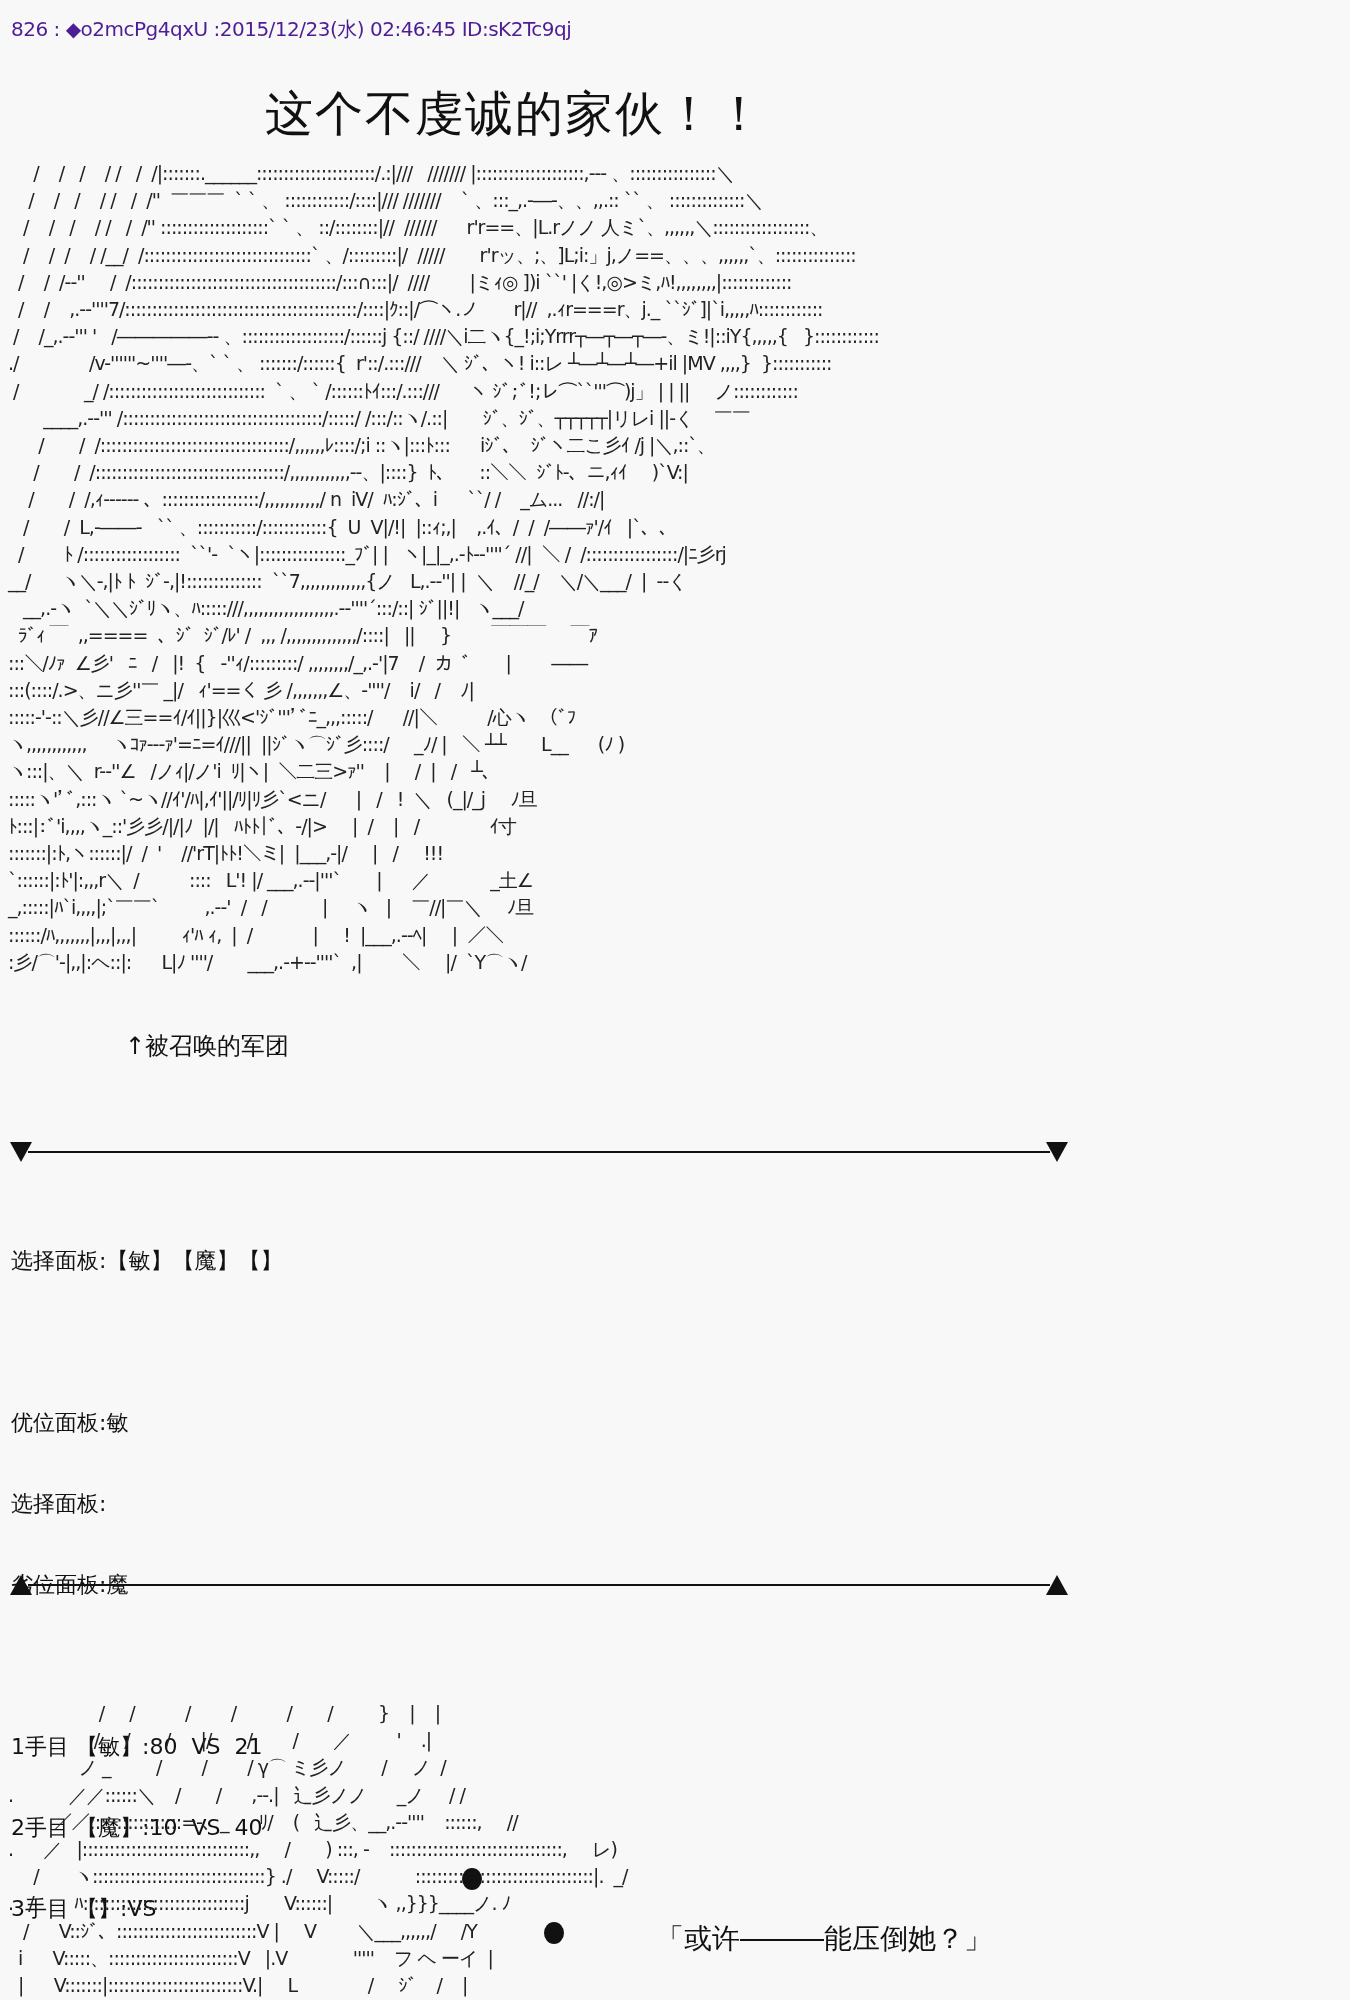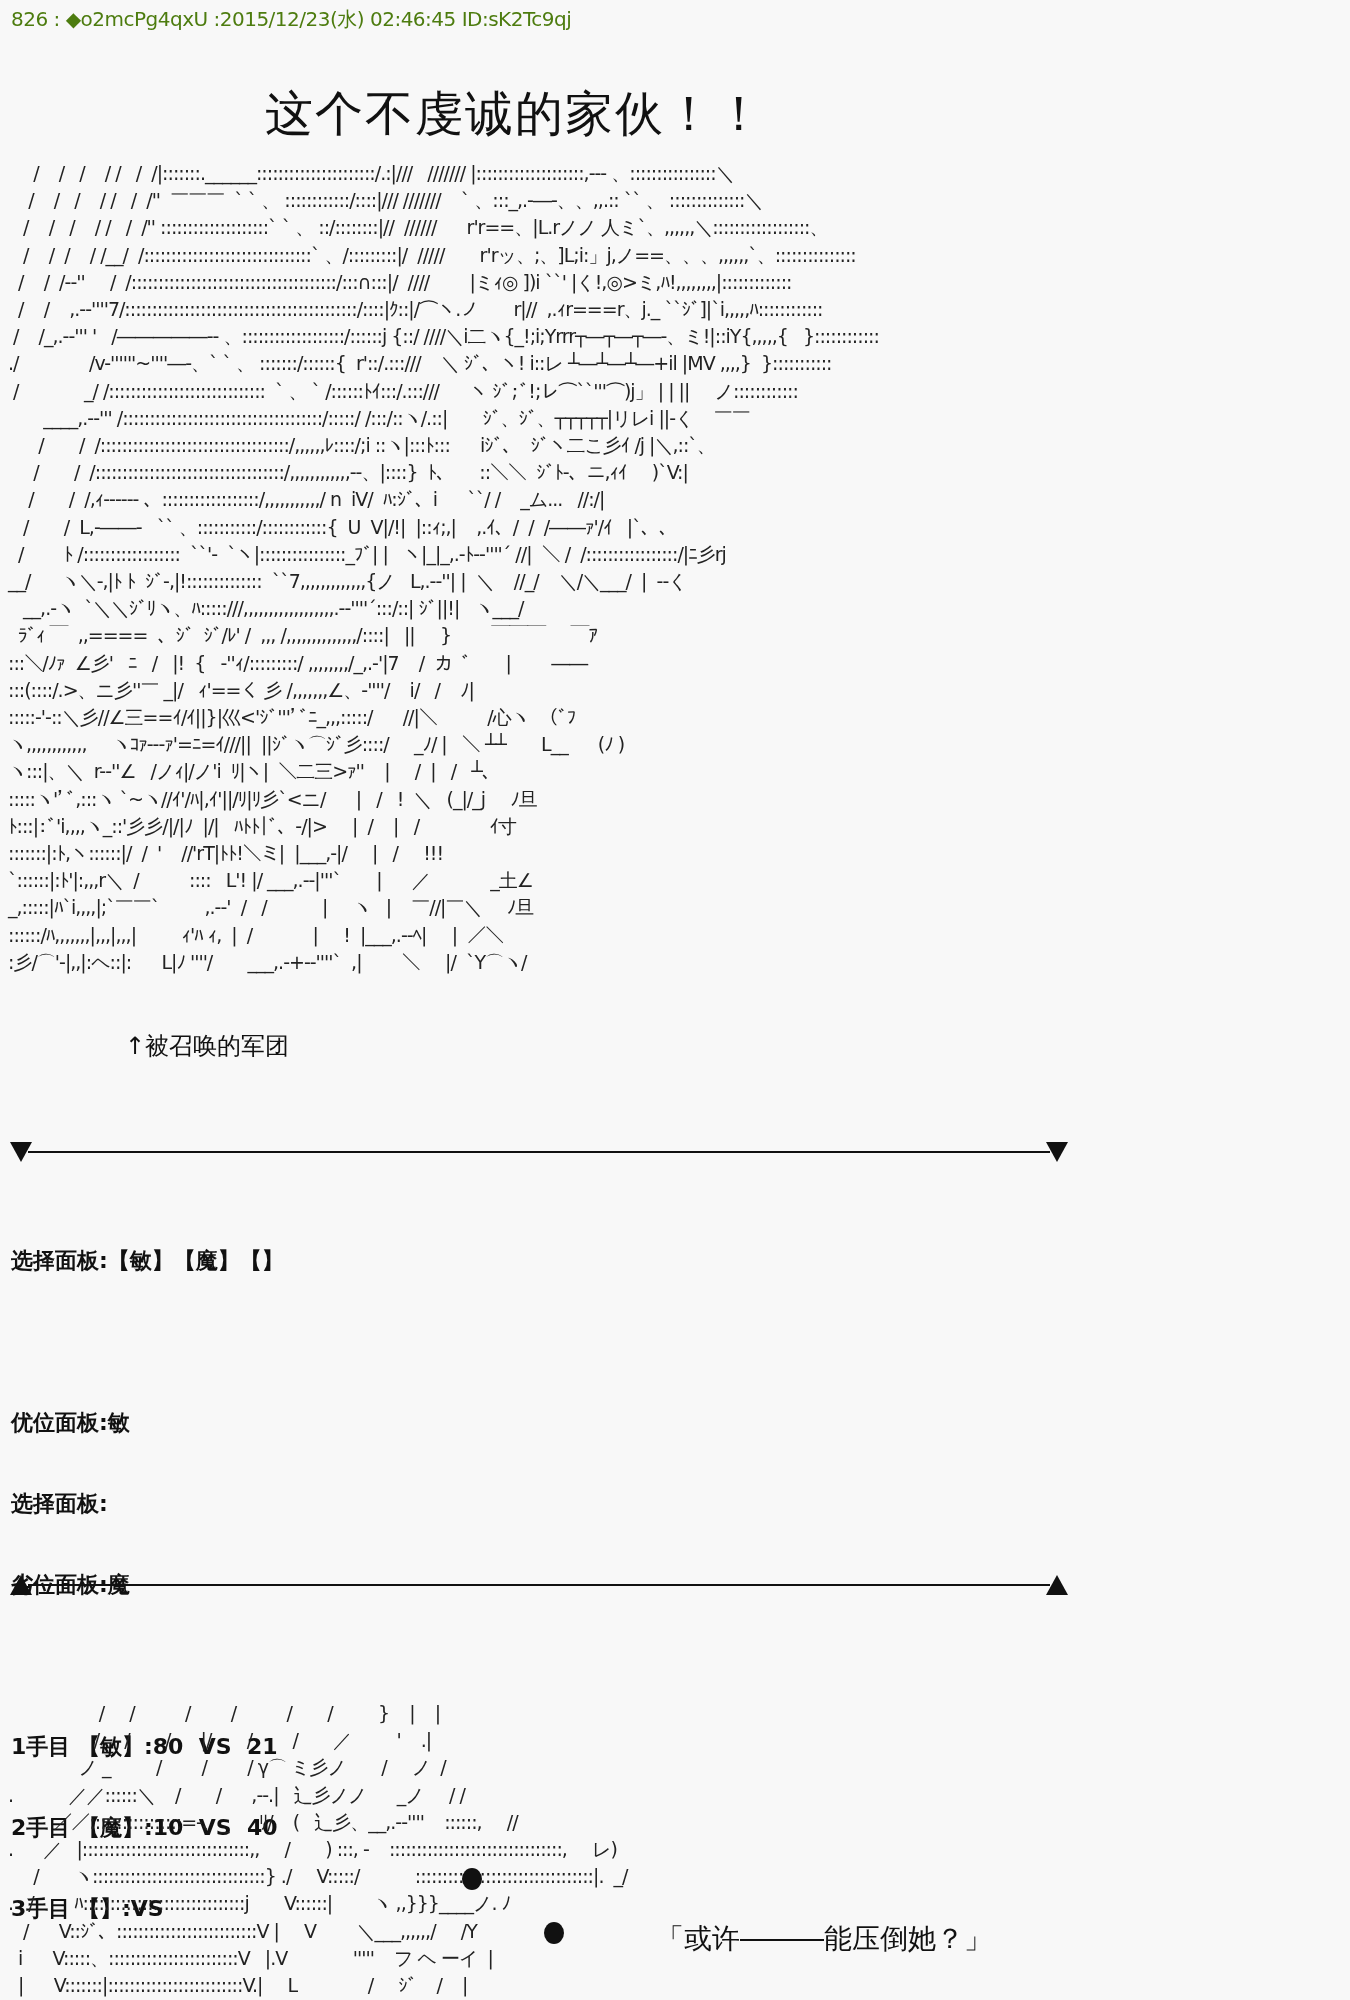--- a/index.html
+++ b/index.html
@@ -3,22 +3,22 @@
 <meta charset="utf-8">
 <style>
   html, body { margin: 0; padding: 0; }
   body {
     width: 1350px; height: 2000px; overflow: hidden;
     background: #f8f8f8; color: #111;
     font-family: "DejaVu Sans", sans-serif;
     position: relative;
   }
   .header {
-    position: absolute; left: 11px; top: 6px;
-    font-size: 20px; letter-spacing: -0.5px; color: #4d7c0f;
+    position: absolute; left: 11px; top: 16px;
+    font-size: 20px; letter-spacing: -0.5px; color: #4c1d95;
     white-space: nowrap;
   }
   .title {
     position: absolute; left: 265px; top: 82px;
     font-size: 48px; letter-spacing: 2px; white-space: nowrap;
   }
   .aa {
     position: absolute; margin: 0;
     font-family: "DejaVu Sans", sans-serif;
     font-size: 19px; line-height: 27.2px;
@@ -44,21 +44,21 @@
   .divider .tri.down { border-top: 20px solid #111; }
   .divider .tri.up { border-bottom: 20px solid #111; }
   .divider .tri.left { left: 0; }
   .divider .tri.right { right: 0; }
   .div-top { top: 1140px; }
   .div-bottom { top: 1573px; }
   .stats {
     position: absolute; left: 11px; top: 1193px;
     font-size: 22px; line-height: 27px; white-space: pre; color: #111;
   }
-  .stats .row { height: 27px; font-weight: bold; }
+  .stats .row { height: 27px; }
   .stats .gap { height: 27px; }
   .dialogue {
     position: absolute; left: 656px; top: 1920px;
     font-size: 28px; white-space: nowrap;
   }
   .dot {
     position: absolute; width: 20px; height: 22px; border-radius: 50%; background: #111;
   }
 </style>
 </head>

